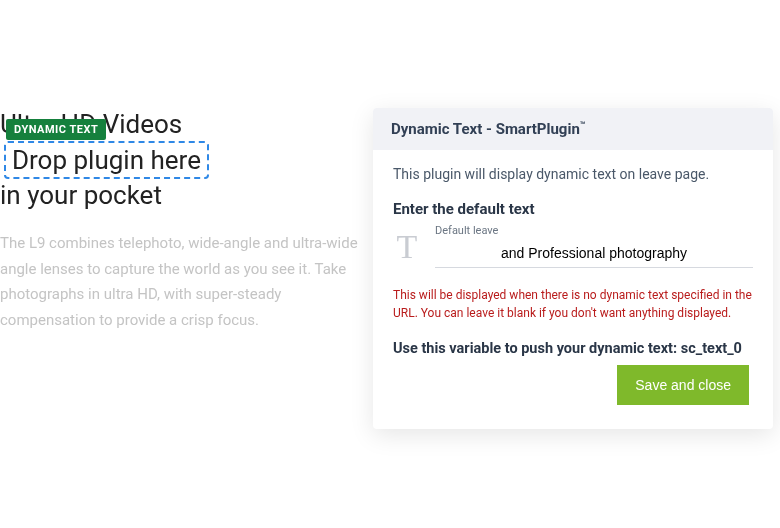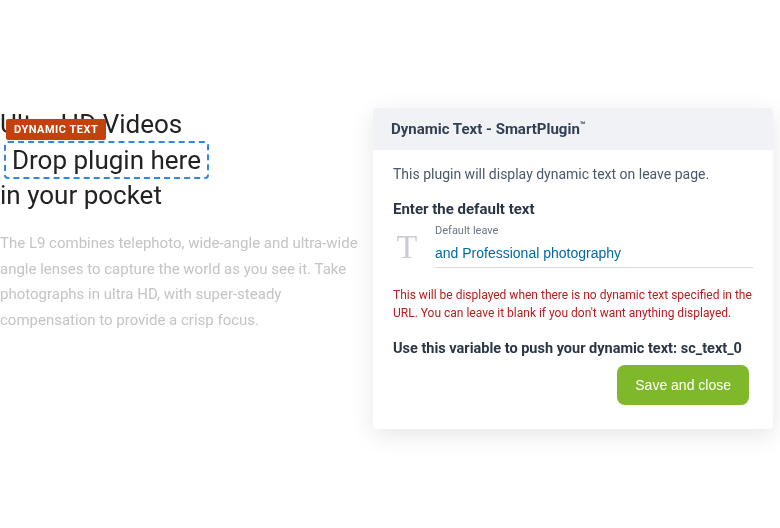--- a/index.html
+++ b/index.html
@@ -15,21 +15,21 @@
     padding: 2px 6px 2px 6px;
     border-radius: 4px;
     position: relative;
     margin-left: 4px;
     vertical-align: baseline;
   }
   .plugin-drop-inner { font-size: 26px; color: #222; }
   .plugin-badge {
     position: absolute;
     top: -24px; left: 0;
-    background: #c2410c;
+    background: #15803d;
     color: #fff;
     font-size: 11px;
     font-weight: 700;
     padding: 4px 8px;
     border-radius: 2px;
     letter-spacing: 0.5px;
   }
   .bodytext {
     margin-top: 20px;
     font-size: 15px;
@@ -69,43 +69,44 @@
     padding-bottom: 4px;
   }
   .input-group { flex: 1; }
   .input-label { font-size: 11px; color: #6b7683; margin-bottom: 2px; }
   .text-input {
     width: 100%;
     border: none;
     border-bottom: 1px solid #d6d9df;
     padding: 6px 0 6px 0;
     font-size: 14px;
-    color: #0369a1;
+    color: #000000;
     outline: none;
     background: transparent;
+    text-align: center;
   }
   .help { color: #b91c1c; font-size: 12px; line-height: 1.5; margin-bottom: 18px; }
   .var-line { color: #2a3647; font-weight: 700; font-size: 14.5px; }
   .actions { display: flex; justify-content: flex-end; gap: 18px; align-items: center; padding: 8px 4px 10px 0; }
   .btn-cancel {
     background: transparent;
     border: none;
     color: #4a5869;
     font-size: 14px;
     cursor: pointer;
     padding: 10px 6px;
   }
   .btn-save {
     background: #7fb92b;
     border: none;
     color: #fff;
     font-size: 14px;
     font-weight: 500;
     padding: 12px 18px;
-    border-radius: 8px;
+    border-radius: 0;
     cursor: pointer;
   }
 </style>
 </head>
 <body>
 
 <div class="canvas">
 
   <div class="page">
     <div class="headline-wrap">

